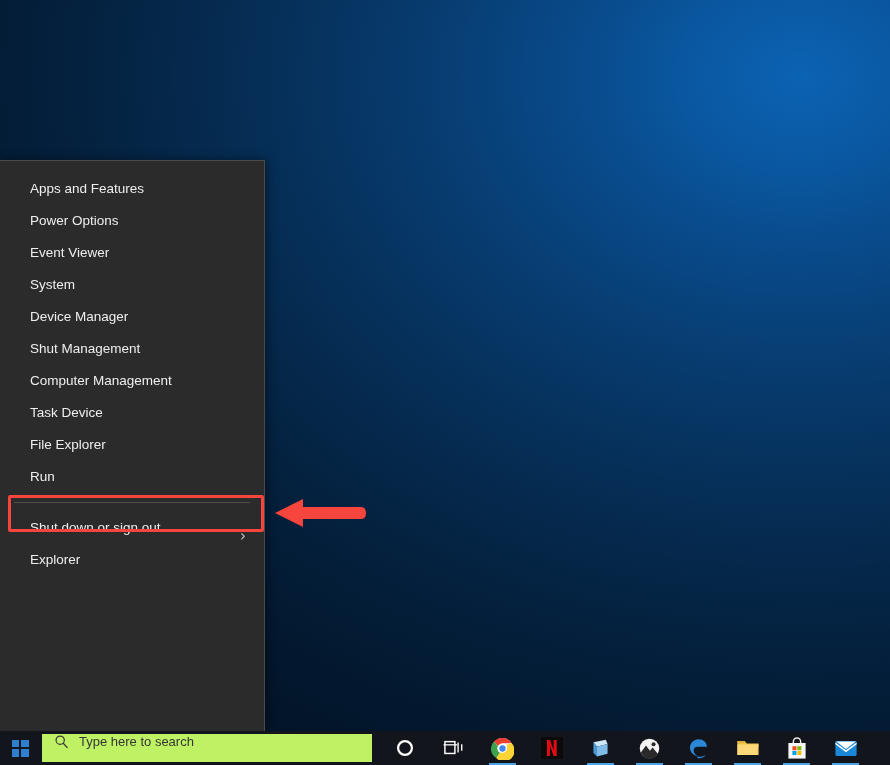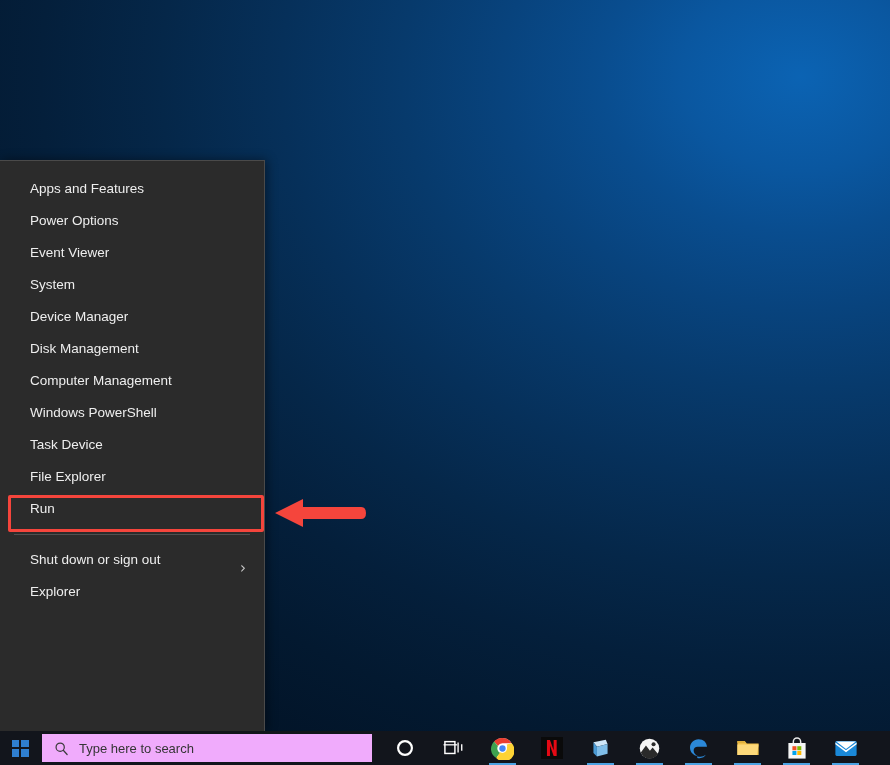--- a/index.html
+++ b/index.html
@@ -144,23 +144,22 @@
     display: flex;
     align-items: center;
     justify-content: center;
     flex: 0 0 auto;
   }
 
   #search-box {
     width: 330px;
     height: 28px;
     margin-left: 2px;
-    background: #f0abfc;
-    display: flex;
-    align-items: center;
+    background: #bef264;
+    display: flex;
     padding-left: 12px;
     flex: 0 0 auto;
     box-sizing: border-box;
   }
 
   #search-box .sb-text {
     font-size: 13px;
     color: #353535;
     margin-left: 10px;
     white-space: nowrap;
@@ -220,27 +219,24 @@
     <div class="menu-item">
       <span class="mi-label">Event Viewer</span>
     </div>
     <div class="menu-item">
       <span class="mi-label">System</span>
     </div>
     <div class="menu-item">
       <span class="mi-label">Device Manager</span>
     </div>
     <div class="menu-item">
-      <span class="mi-label">Disk Management</span>
+      <span class="mi-label">Shut Management</span>
     </div>
     <div class="menu-item">
       <span class="mi-label">Computer Management</span>
-    </div>
-    <div class="menu-item">
-      <span class="mi-label">Windows PowerShell</span>
     </div>
     <div class="menu-item">
       <span class="mi-label">Task Device</span>
     </div>
     <div class="menu-item">
       <span class="mi-label">File Explorer</span>
     </div>
     <div class="menu-item">
       <span class="mi-label">Run</span>
     </div>

